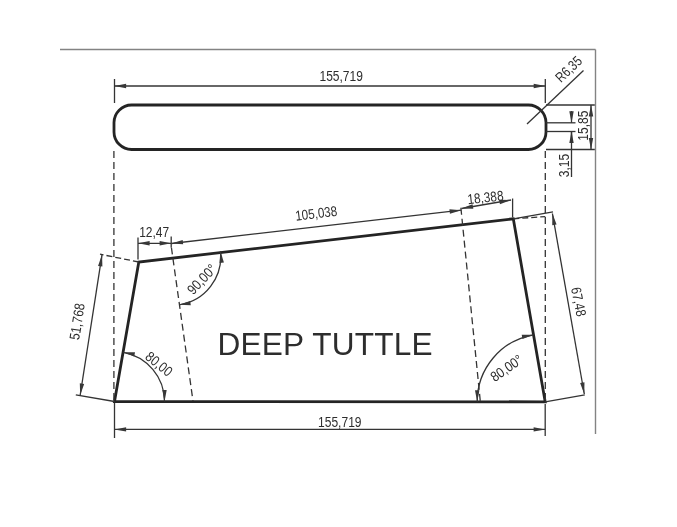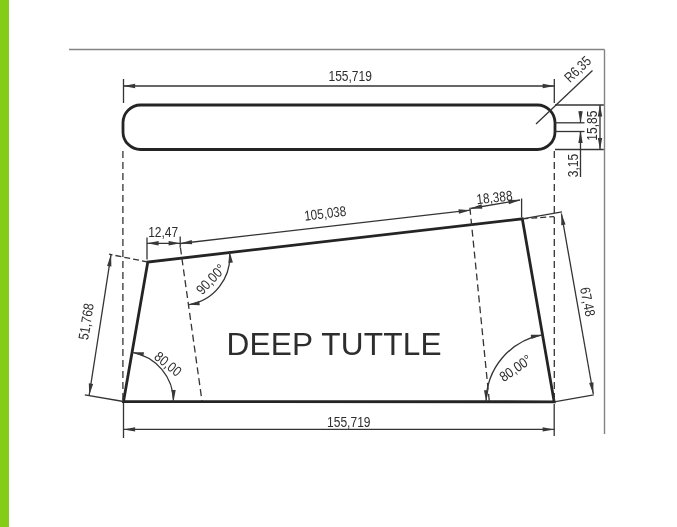--- a/index.html
+++ b/index.html
@@ -1,16 +1,16 @@
 <!DOCTYPE html>
 <html><head>
 <meta charset="utf-8">
 <style>
   html,body{margin:0;padding:0;background:#ffffff;}
-  .wrap{width:615px;height:527px;position:relative;background:#84cc16;overflow:hidden;padding-left:9px;}
+  .wrap{width:615px;height:527px;position:relative;background:#1d4ed8;overflow:hidden;}
   text{font-family:"Liberation Sans",sans-serif;fill:#2d2d2d;}
   .dim{font-size:14.2px;}
   .thick{stroke:#242424;stroke-width:2.8;fill:none;}
   .thin{stroke:#343434;stroke-width:1.3;fill:none;}
   .dash{stroke:#343434;stroke-width:1.3;fill:none;stroke-dasharray:7 4;}
   .sdash{stroke:#343434;stroke-width:1.3;fill:none;stroke-dasharray:6 3;}
   .border{stroke:#838383;stroke-width:1.4;fill:none;}
 </style>
 </head>
 <body>

